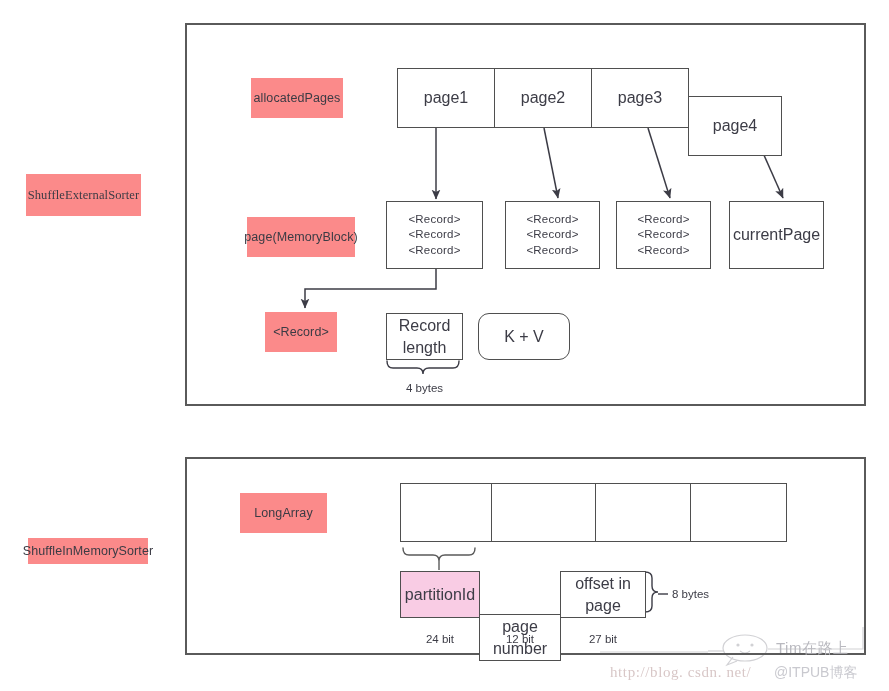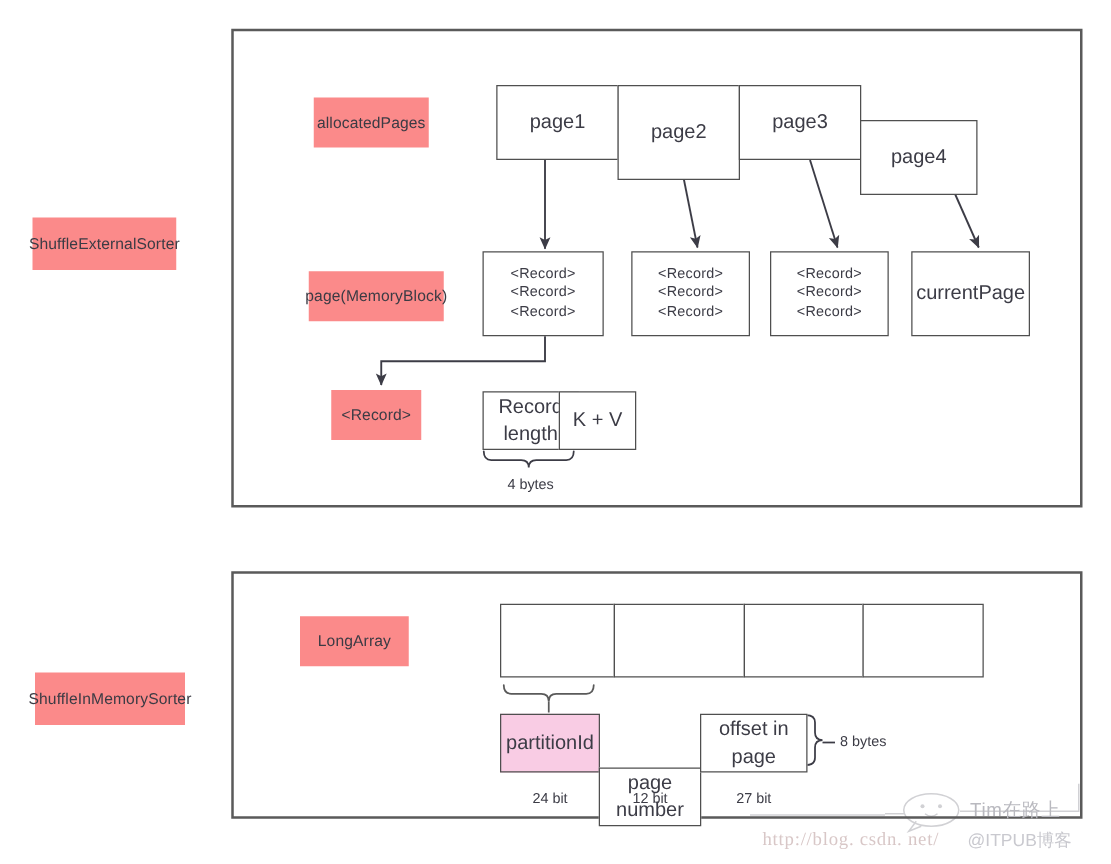--- a/index.html
+++ b/index.html
@@ -141,32 +141,32 @@
       <circle cx="752" cy="645" r="1.6" fill="#9a9aa2"></circle>
       <path d="M740,651 q5,4 10,0" fill="none" stroke="#9a9aa2" stroke-width="1.2"></path>
       <path d="M724,651 l-16,0" stroke="#9a9aa2" stroke-width="1.2"></path>
       <path d="M768,649 l95,0 l0,-22" fill="none" stroke="#9a9aa2" stroke-width="1.2"></path>
       <path d="M600,652 l108,0" stroke="#9a9aa2" stroke-width="1.2"></path>
     </g>
   </svg>
 
   <div class="abs frame" style="left:185px; top:23px; width:681px; height:383px;"></div>
 
-  <div class="abs tag" style="left:26px; top:174px; width:115px; height:42px;">
+  <div class="abs tag" style="left:26px; top:174px; width:115px; height:42px;font-family:Liberation Serif, serif;">
     <span>ShuffleExternalSorter</span>
   </div>
 
   <div class="abs tag" style="left:251px; top:78px; width:92px; height:40px;">
     <span>allocatedPages</span>
   </div>
 
   <div class="abs cell" style="left:397px; top:68px; width:98px; height:60px;">
     <span>page1</span>
   </div>
-  <div class="abs cell" style="left:494px; top:68px; width:98px; height:76px;">
+  <div class="abs cell" style="left:494px; top:68px; width:98px; height:60px;">
     <span>page2</span>
   </div>
   <div class="abs cell" style="left:591px; top:68px; width:98px; height:60px;">
     <span>page3</span>
   </div>
   <div class="abs cell" style="left:688px; top:68px; width:94px; height:60px;margin-top:28px;">
     <span>page4</span>
   </div>
 
   <div class="abs tag" style="left:247px; top:217px; width:108px; height:40px;">
@@ -192,31 +192,31 @@
     <span>currentPage</span>
   </div>
 
   <div class="abs tag" style="left:265px; top:312px; width:72px; height:40px;">
     <span>&lt;Record&gt;</span>
   </div>
 
   <div class="abs cell" style="left:386px; top:313px; width:77px; height:47px;">
     <span>Record length</span>
   </div>
-  <div class="abs cell" style="left:447px; top:313px; width:62px; height:47px;">
+  <div class="abs cell" style="left:478px; top:313px; width:92px; height:47px;border-radius:11px;">
     <span>K + V</span>
   </div>
 
   <div class="abs caption" style="left:386px; top:382px; width:77px;">
     <span>4 bytes</span>
   </div>
 
   <div class="abs frame" style="left:185px; top:457px; width:681px; height:198px;"></div>
 
-  <div class="abs tag" style="left:28px; top:538px; width:120px; height:42px;">
+  <div class="abs tag" style="left:28px; top:538px; width:120px; height:26px;">
     <span>ShuffleInMemorySorter</span>
   </div>
 
   <div class="abs tag" style="left:240px; top:493px; width:87px; height:40px;">
     <span>LongArray</span>
   </div>
 
   <div class="abs cell" style="left:400px; top:483px; width:92px; height:59px;">
     <span></span>
   </div>

